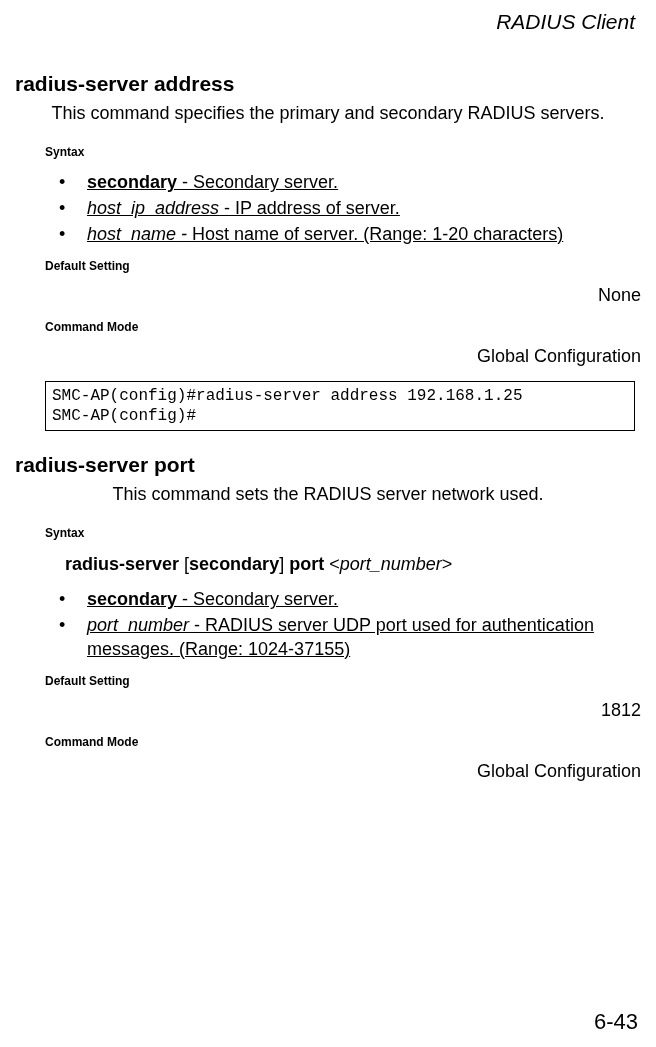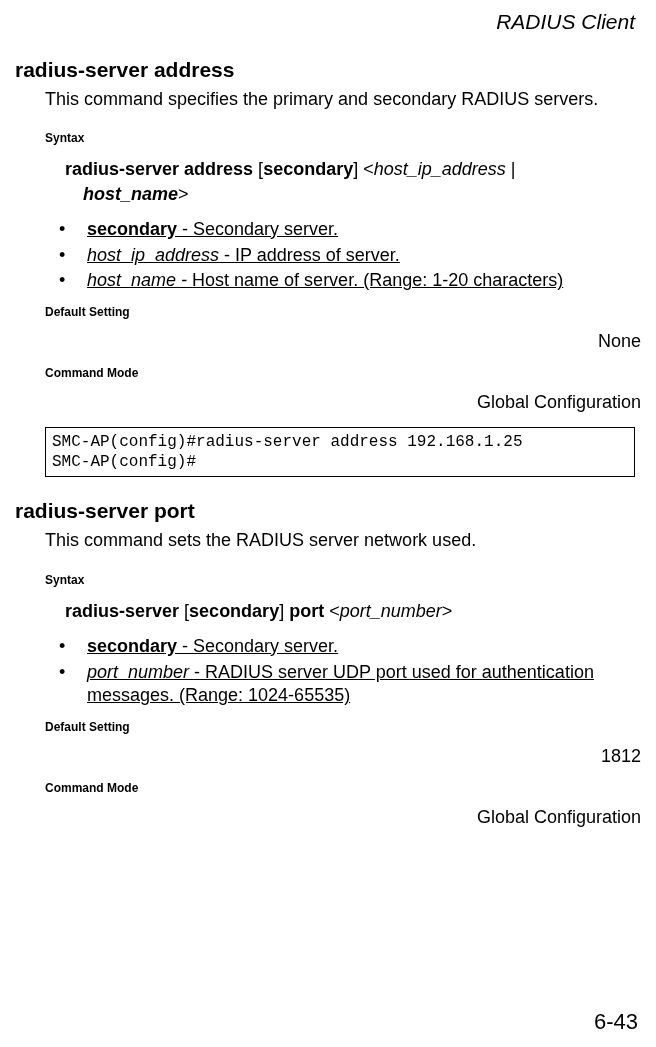--- a/index.html
+++ b/index.html
@@ -15,31 +15,32 @@
     padding: 10px 15px 0 15px;
     box-sizing: border-box;
     position: relative;
     height: 100%;
   }
   .header-right {
     text-align: right;
     font-style: italic;
     font-size: 21px;
     padding-right: 6px;
-    margin-bottom: 24px;
+    margin-bottom: 38px;
   }
   .h2 {
     font-size: 21px;
     font-weight: bold;
     margin: 0 0 6px 0;
   }
   .desc {
     font-size: 18px;
     margin: 0 30px 20px 30px;
     line-height: 1.3;
+    text-align: center;
   }
   .sub-h {
     font-size: 12px;
     font-weight: bold;
     margin: 0 0 12px 30px;
   }
   .syntax-line {
     font-size: 18px;
     margin: 0 0 2px 50px;
     text-indent: -0px;
@@ -94,24 +95,20 @@
 <body>
 
 <div class="page">
 
   <div class="header-right">RADIUS Client</div>
 
   <div class="h2">radius-server address</div>
   <div class="desc">This command specifies the primary and secondary RADIUS servers.</div>
 
   <div class="sub-h">Syntax</div>
-  <div class="syntax-line">
-    <span class="b">radius-server address</span><span> [</span><span class="b">secondary</span><span>] &lt;</span><span class="i">host_ip_address</span><span> | </span>
-    <span class="cont"><span class="b i">host_name</span><span>&gt;</span></span>
-  </div>
 
   <ul class="bullets">
     <li><span class="b">secondary</span><span> - Secondary server.</span></li>
     <li><span class="i">host_ip_address</span><span> - IP address of server.</span></li>
     <li><span class="i">host_name</span><span class="i"> - </span><span>Host name of server. (Range: 1-20 characters)</span></li>
   </ul>
 
   <div class="sub-h">Default Setting</div>
   <div class="value">None</div>
 
@@ -124,21 +121,21 @@
   <div class="h2">radius-server port</div>
   <div class="desc">This command sets the RADIUS server network used.</div>
 
   <div class="sub-h">Syntax</div>
   <div class="syntax-line">
     <span class="b">radius-server</span><span> [</span><span class="b">secondary</span><span>] </span><span class="b">port</span><span> &lt;</span><span class="i">port_number</span><span>&gt;</span>
   </div>
 
   <ul class="bullets">
     <li><span class="b">secondary</span><span> - Secondary server.</span></li>
-    <li><span class="i">port_number</span><span> - RADIUS server UDP port used for authentication messages. (Range: 1024-65535)</span></li>
+    <li><span class="i">port_number</span><span> - RADIUS server UDP port used for authentication messages. (Range: 1024-37155)</span></li>
   </ul>
 
   <div class="sub-h">Default Setting</div>
   <div class="value">1812</div>
 
   <div class="sub-h">Command Mode</div>
   <div class="value">Global Configuration</div>
 
   <div class="footer-num">6-43</div>
 </div>

